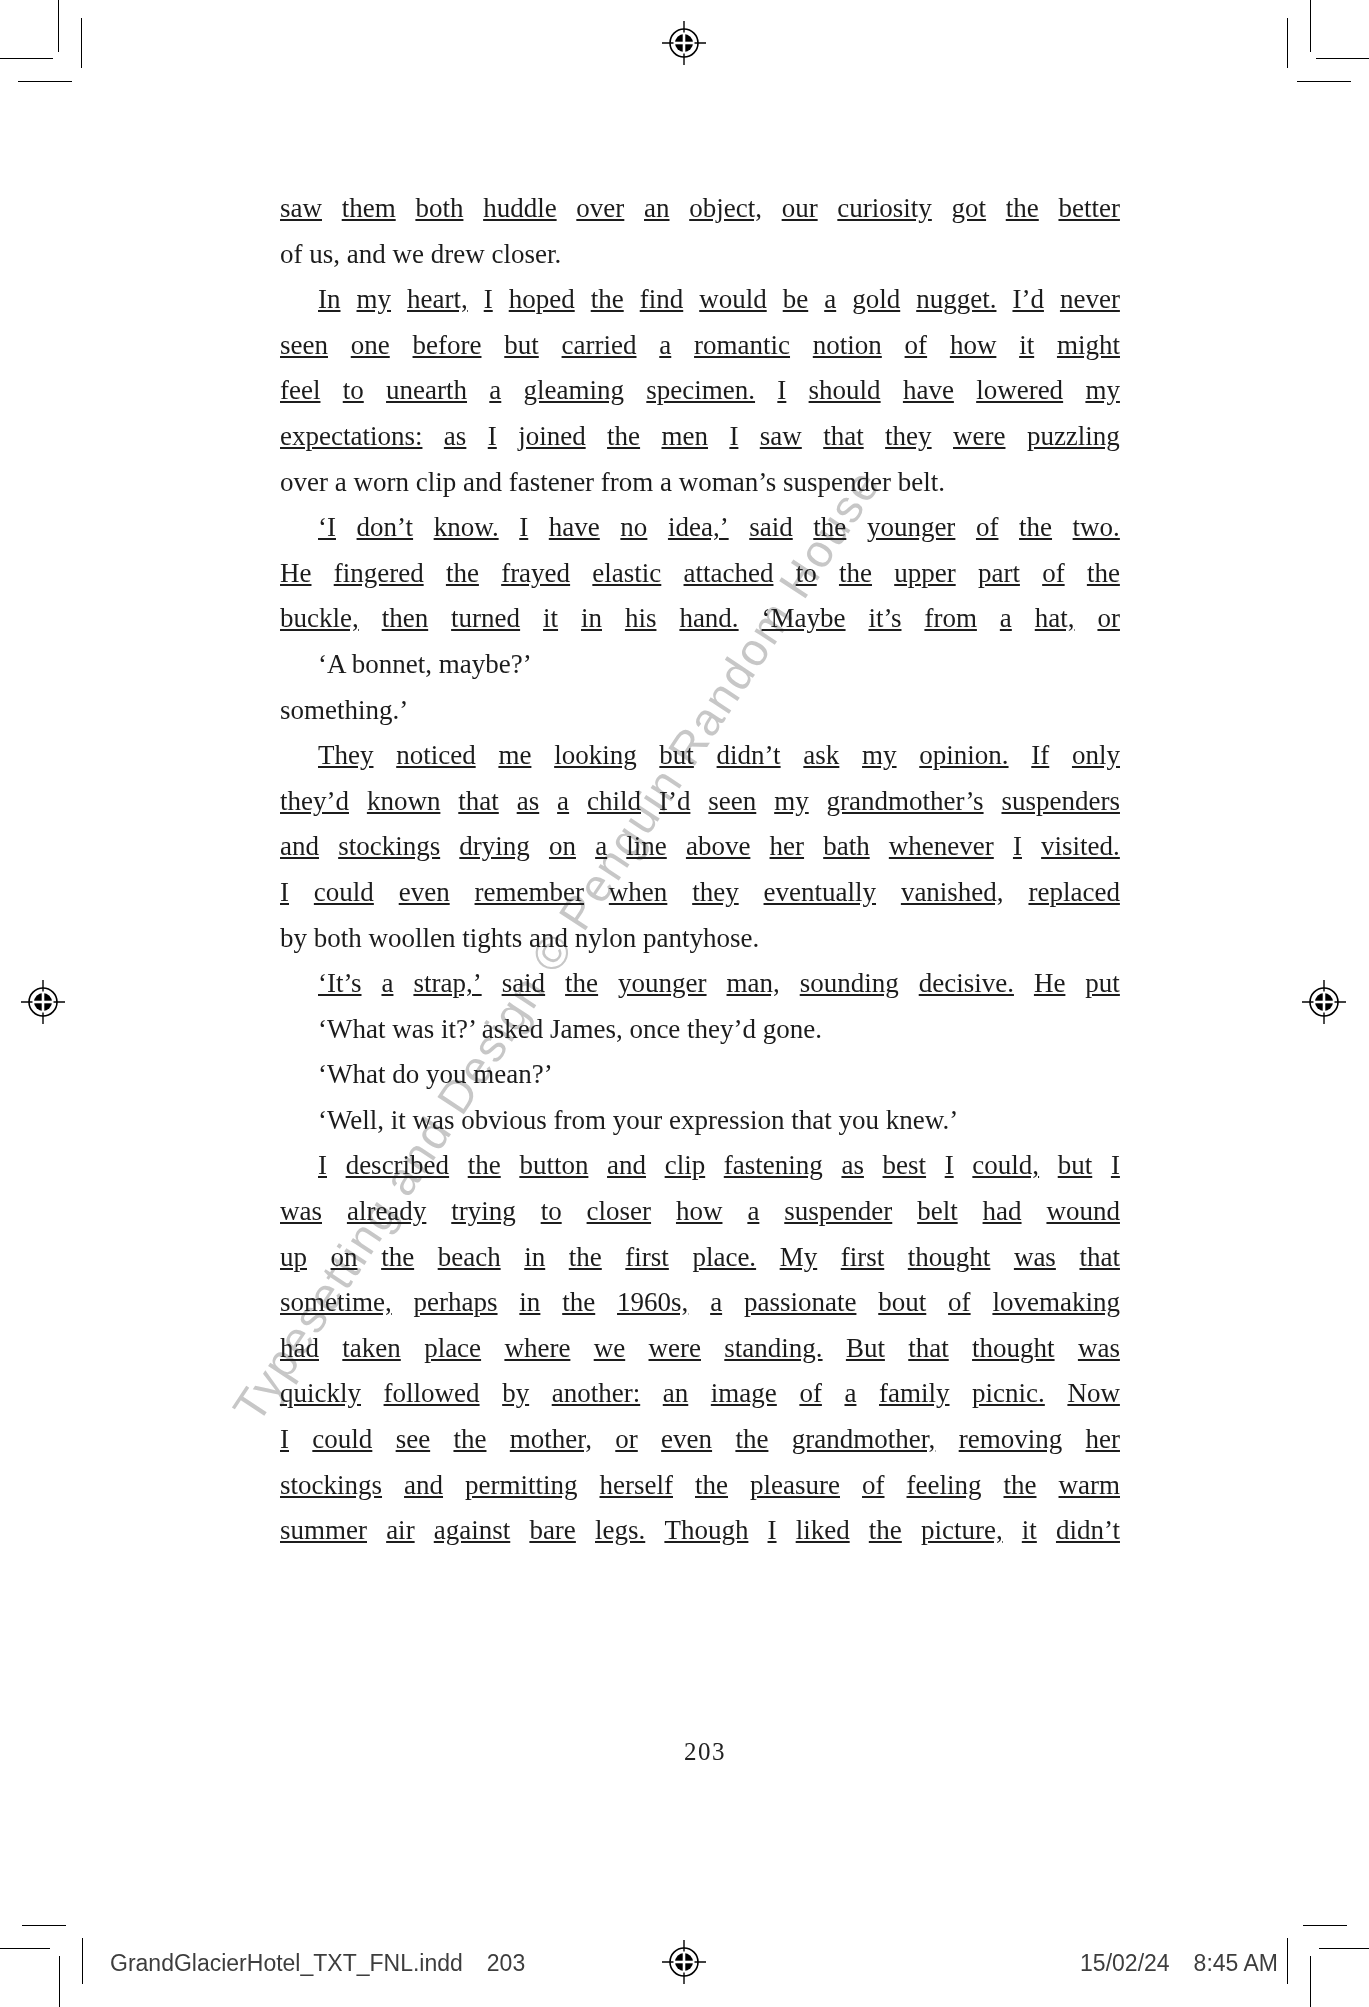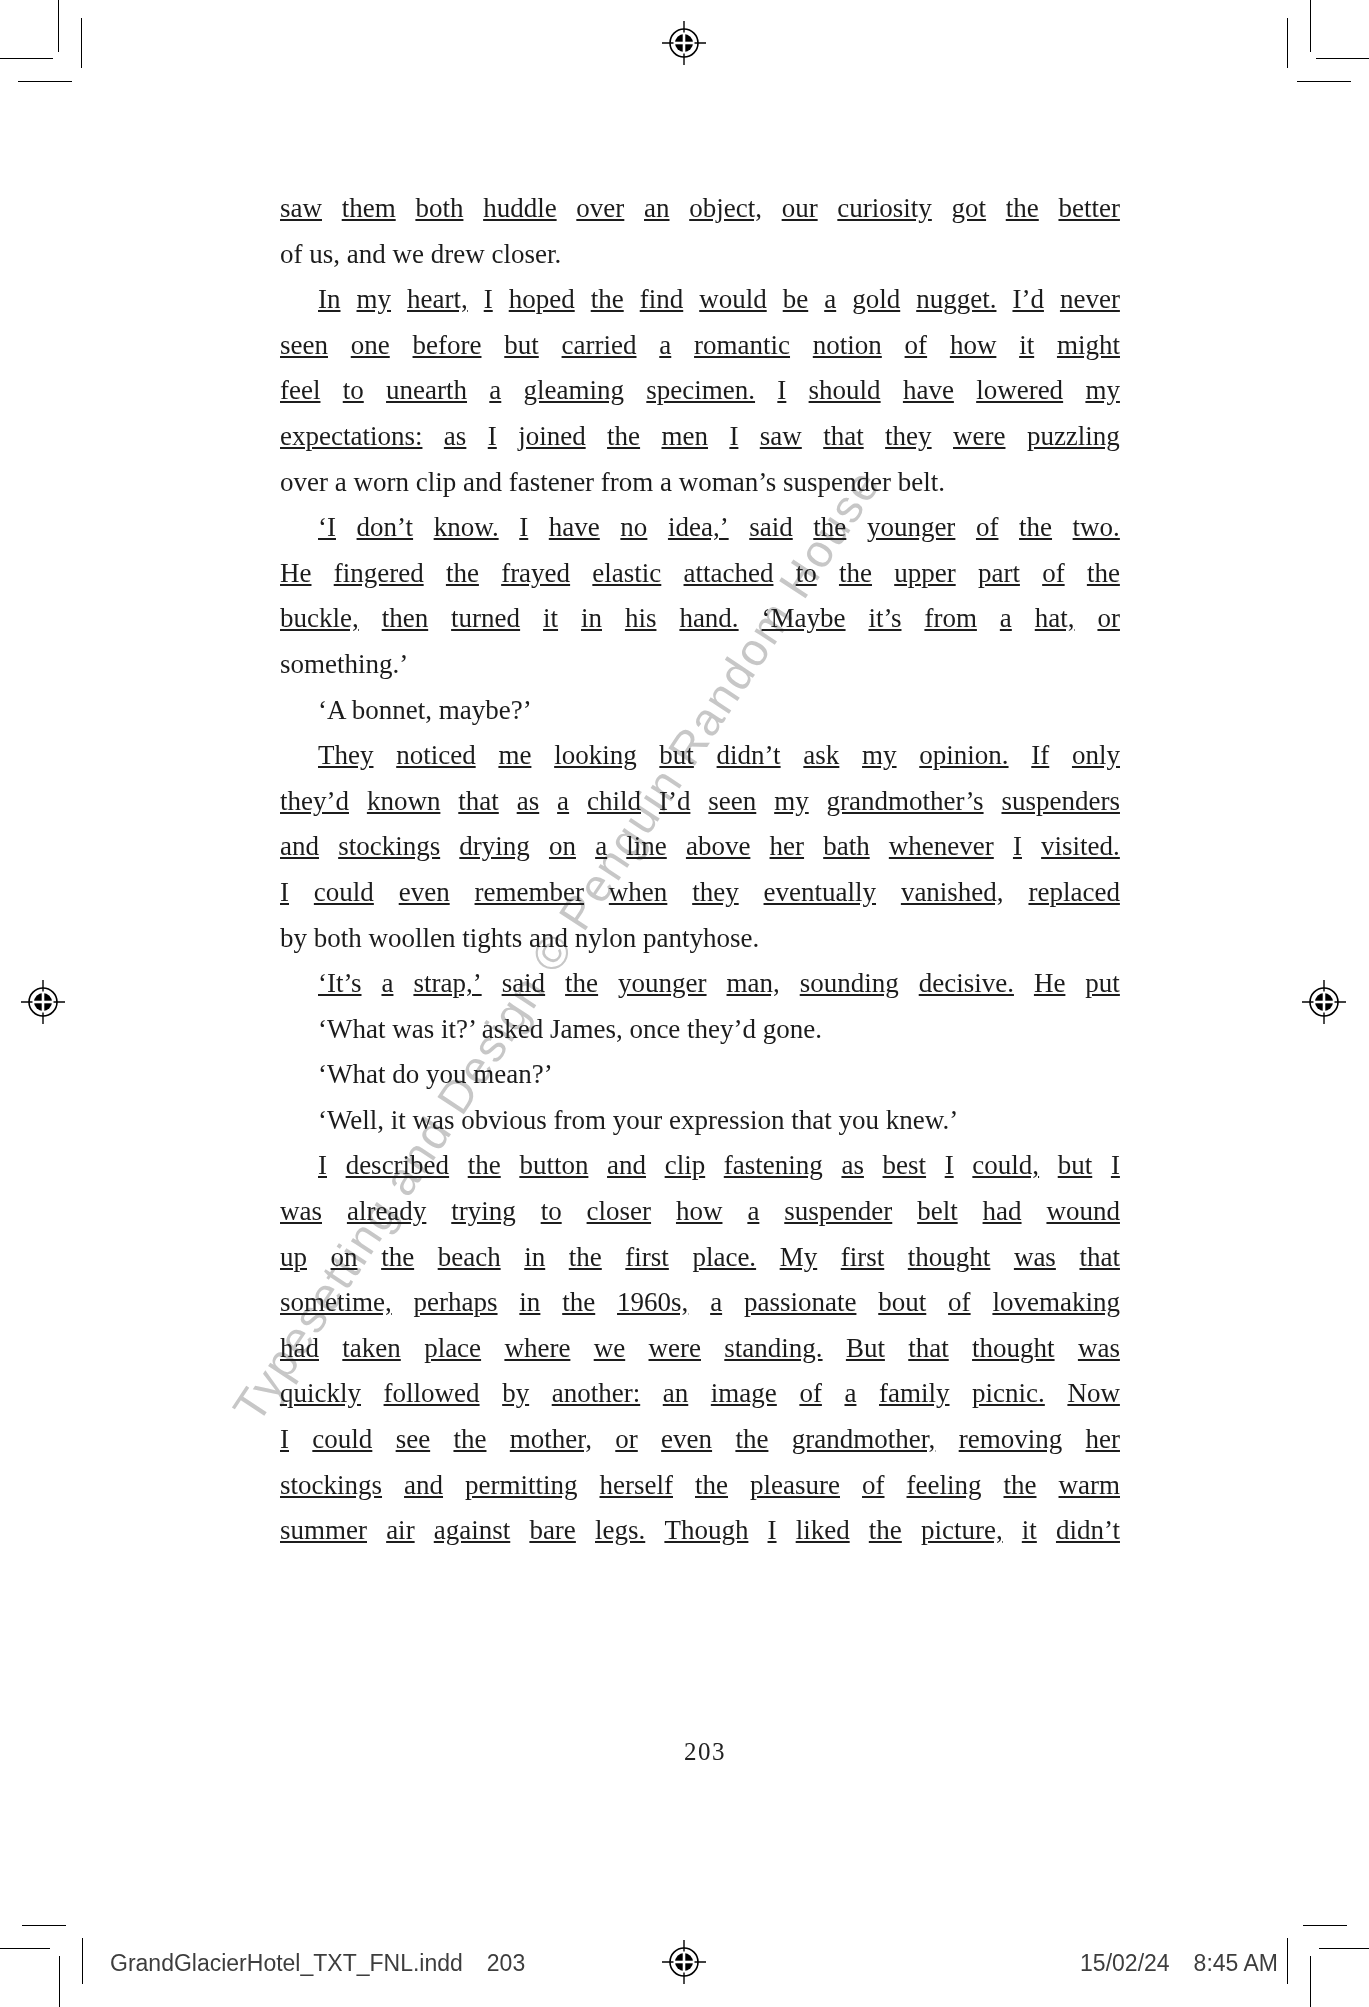--- a/index.html
+++ b/index.html
@@ -240,22 +240,22 @@
       <span>in</span>
       <span>his</span>
       <span>hand.</span>
       <span>‘Maybe</span>
       <span>it’s</span>
       <span>from</span>
       <span>a</span>
       <span>hat,</span>
       <span>or</span>
     </div>
+    <div class="line indent">‘A bonnet, maybe?’</div>
     <div class="line">something.’</div>
-    <div class="line indent">‘A bonnet, maybe?’</div>
     <div class="line just indent">
       <span>They</span>
       <span>noticed</span>
       <span>me</span>
       <span>looking</span>
       <span>but</span>
       <span>didn’t</span>
       <span>ask</span>
       <span>my</span>
       <span>opinion.</span>

